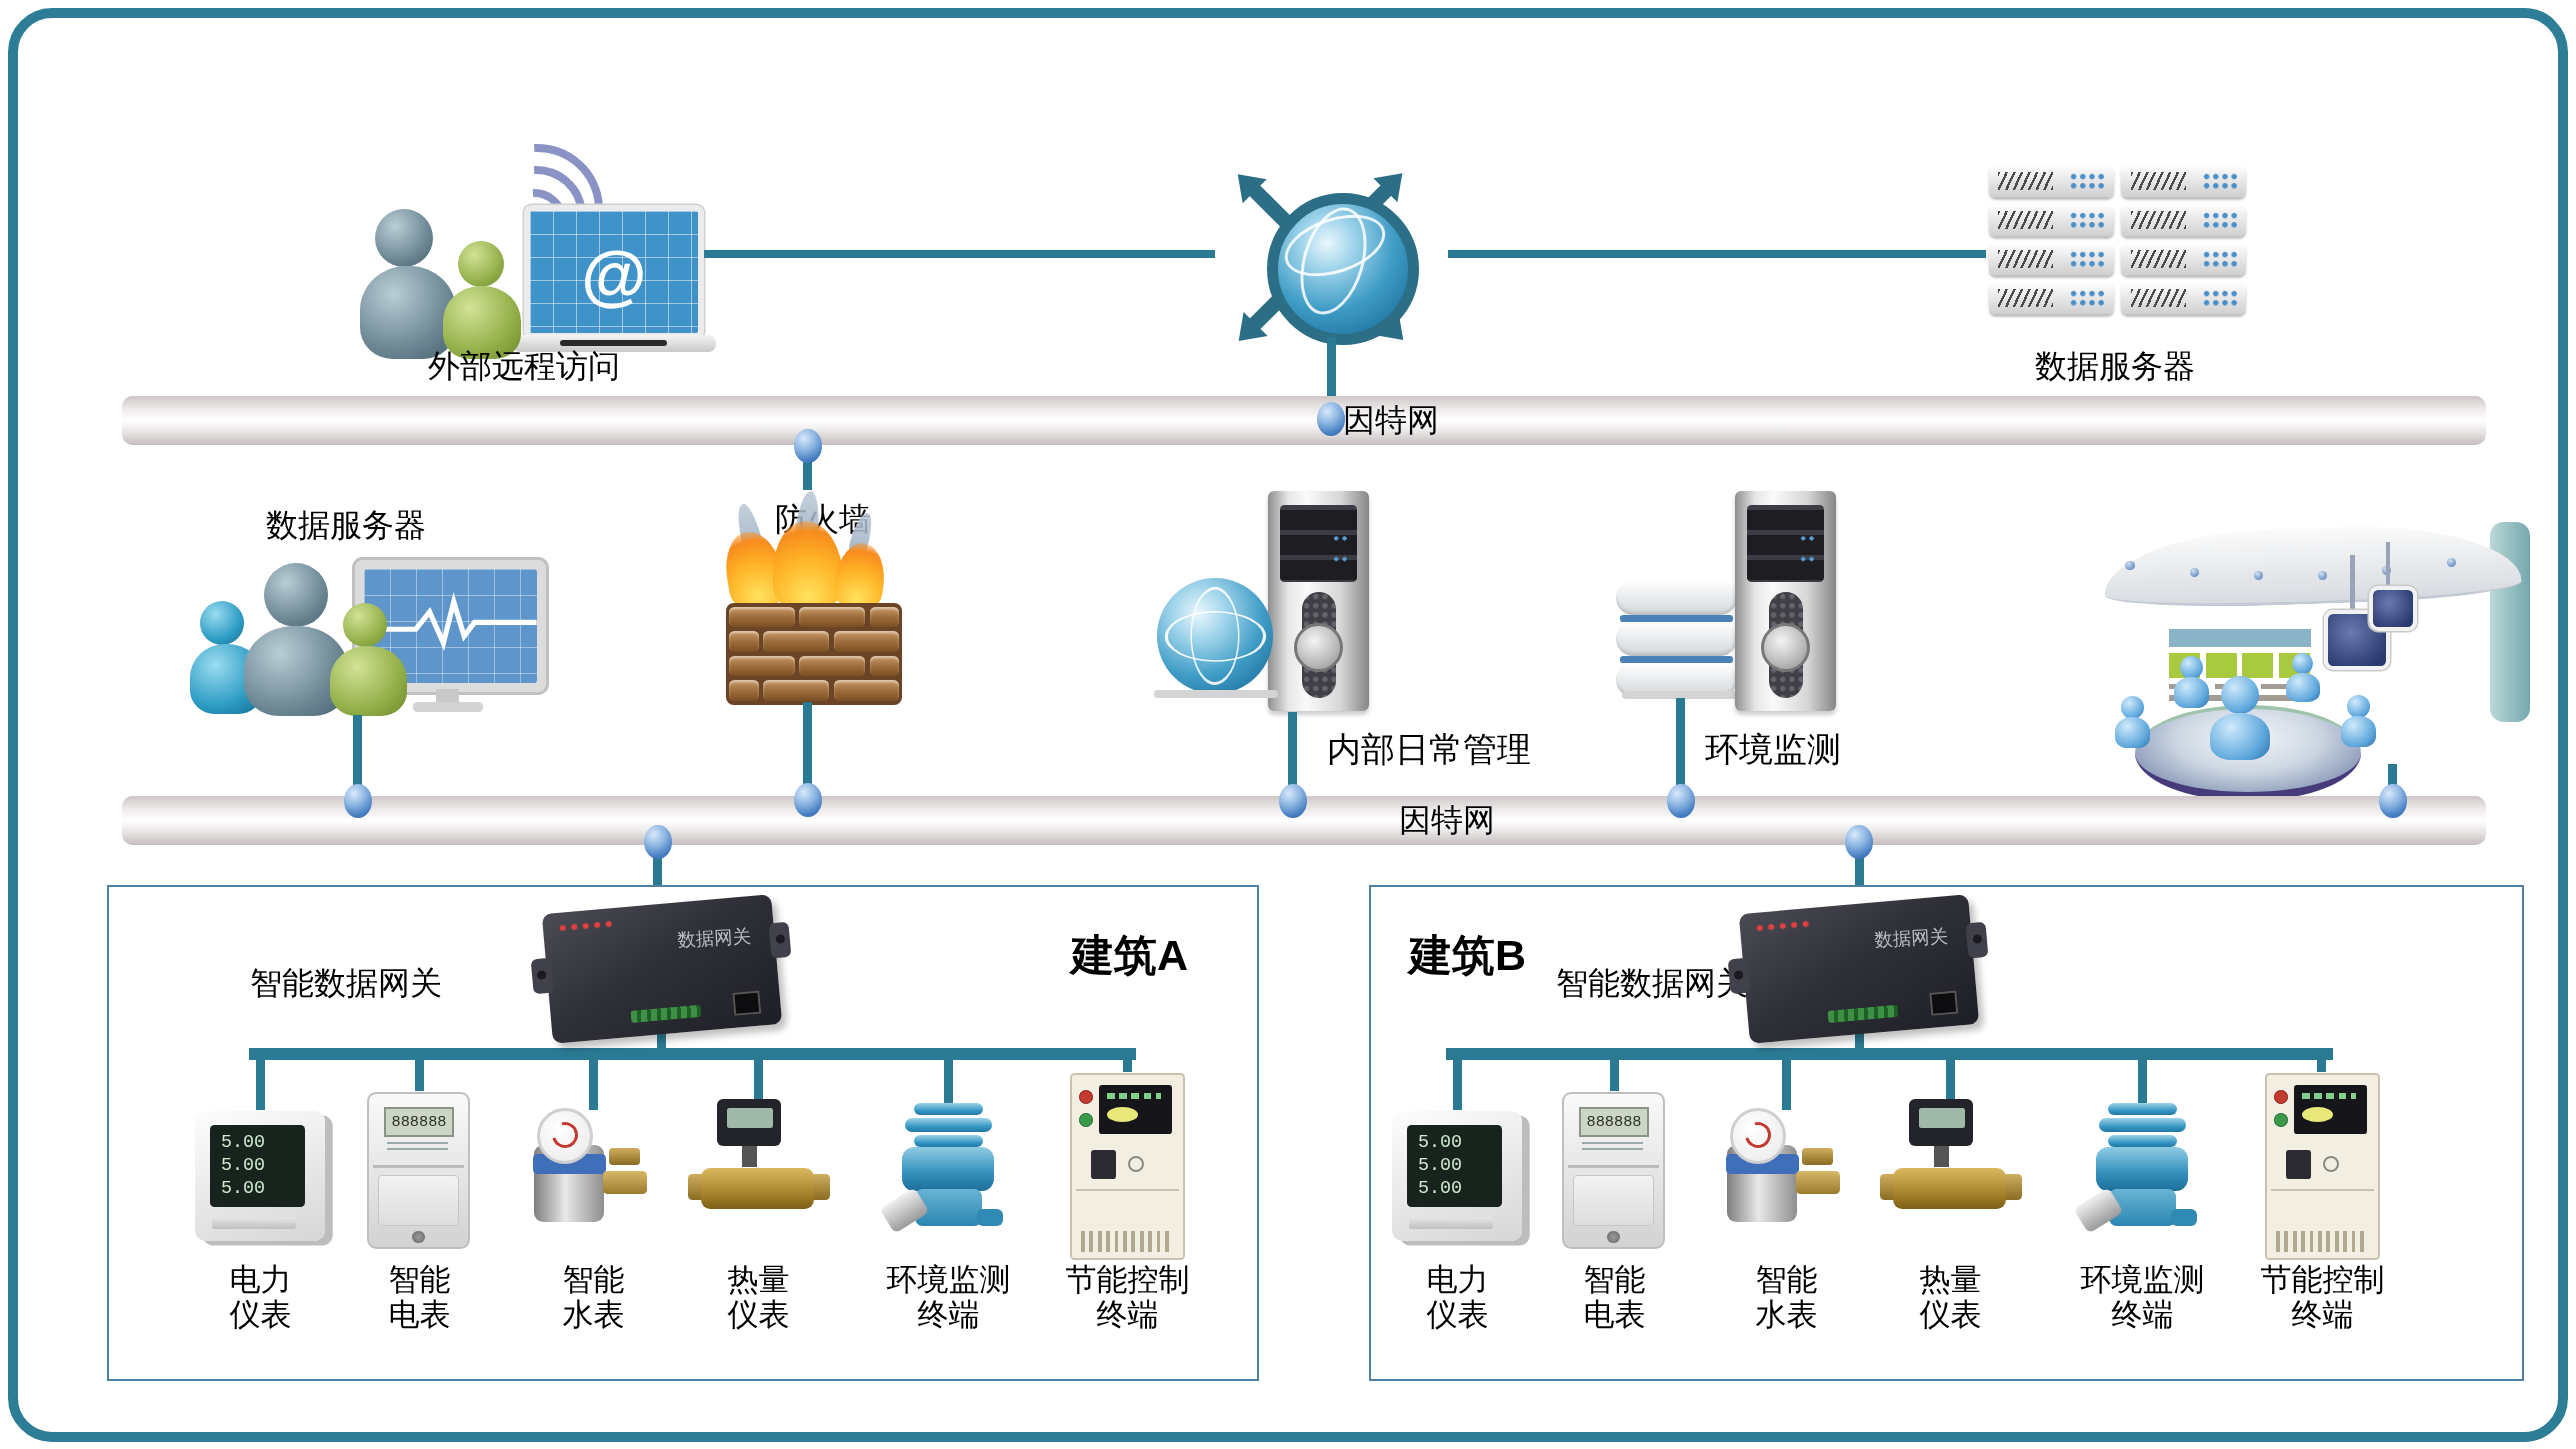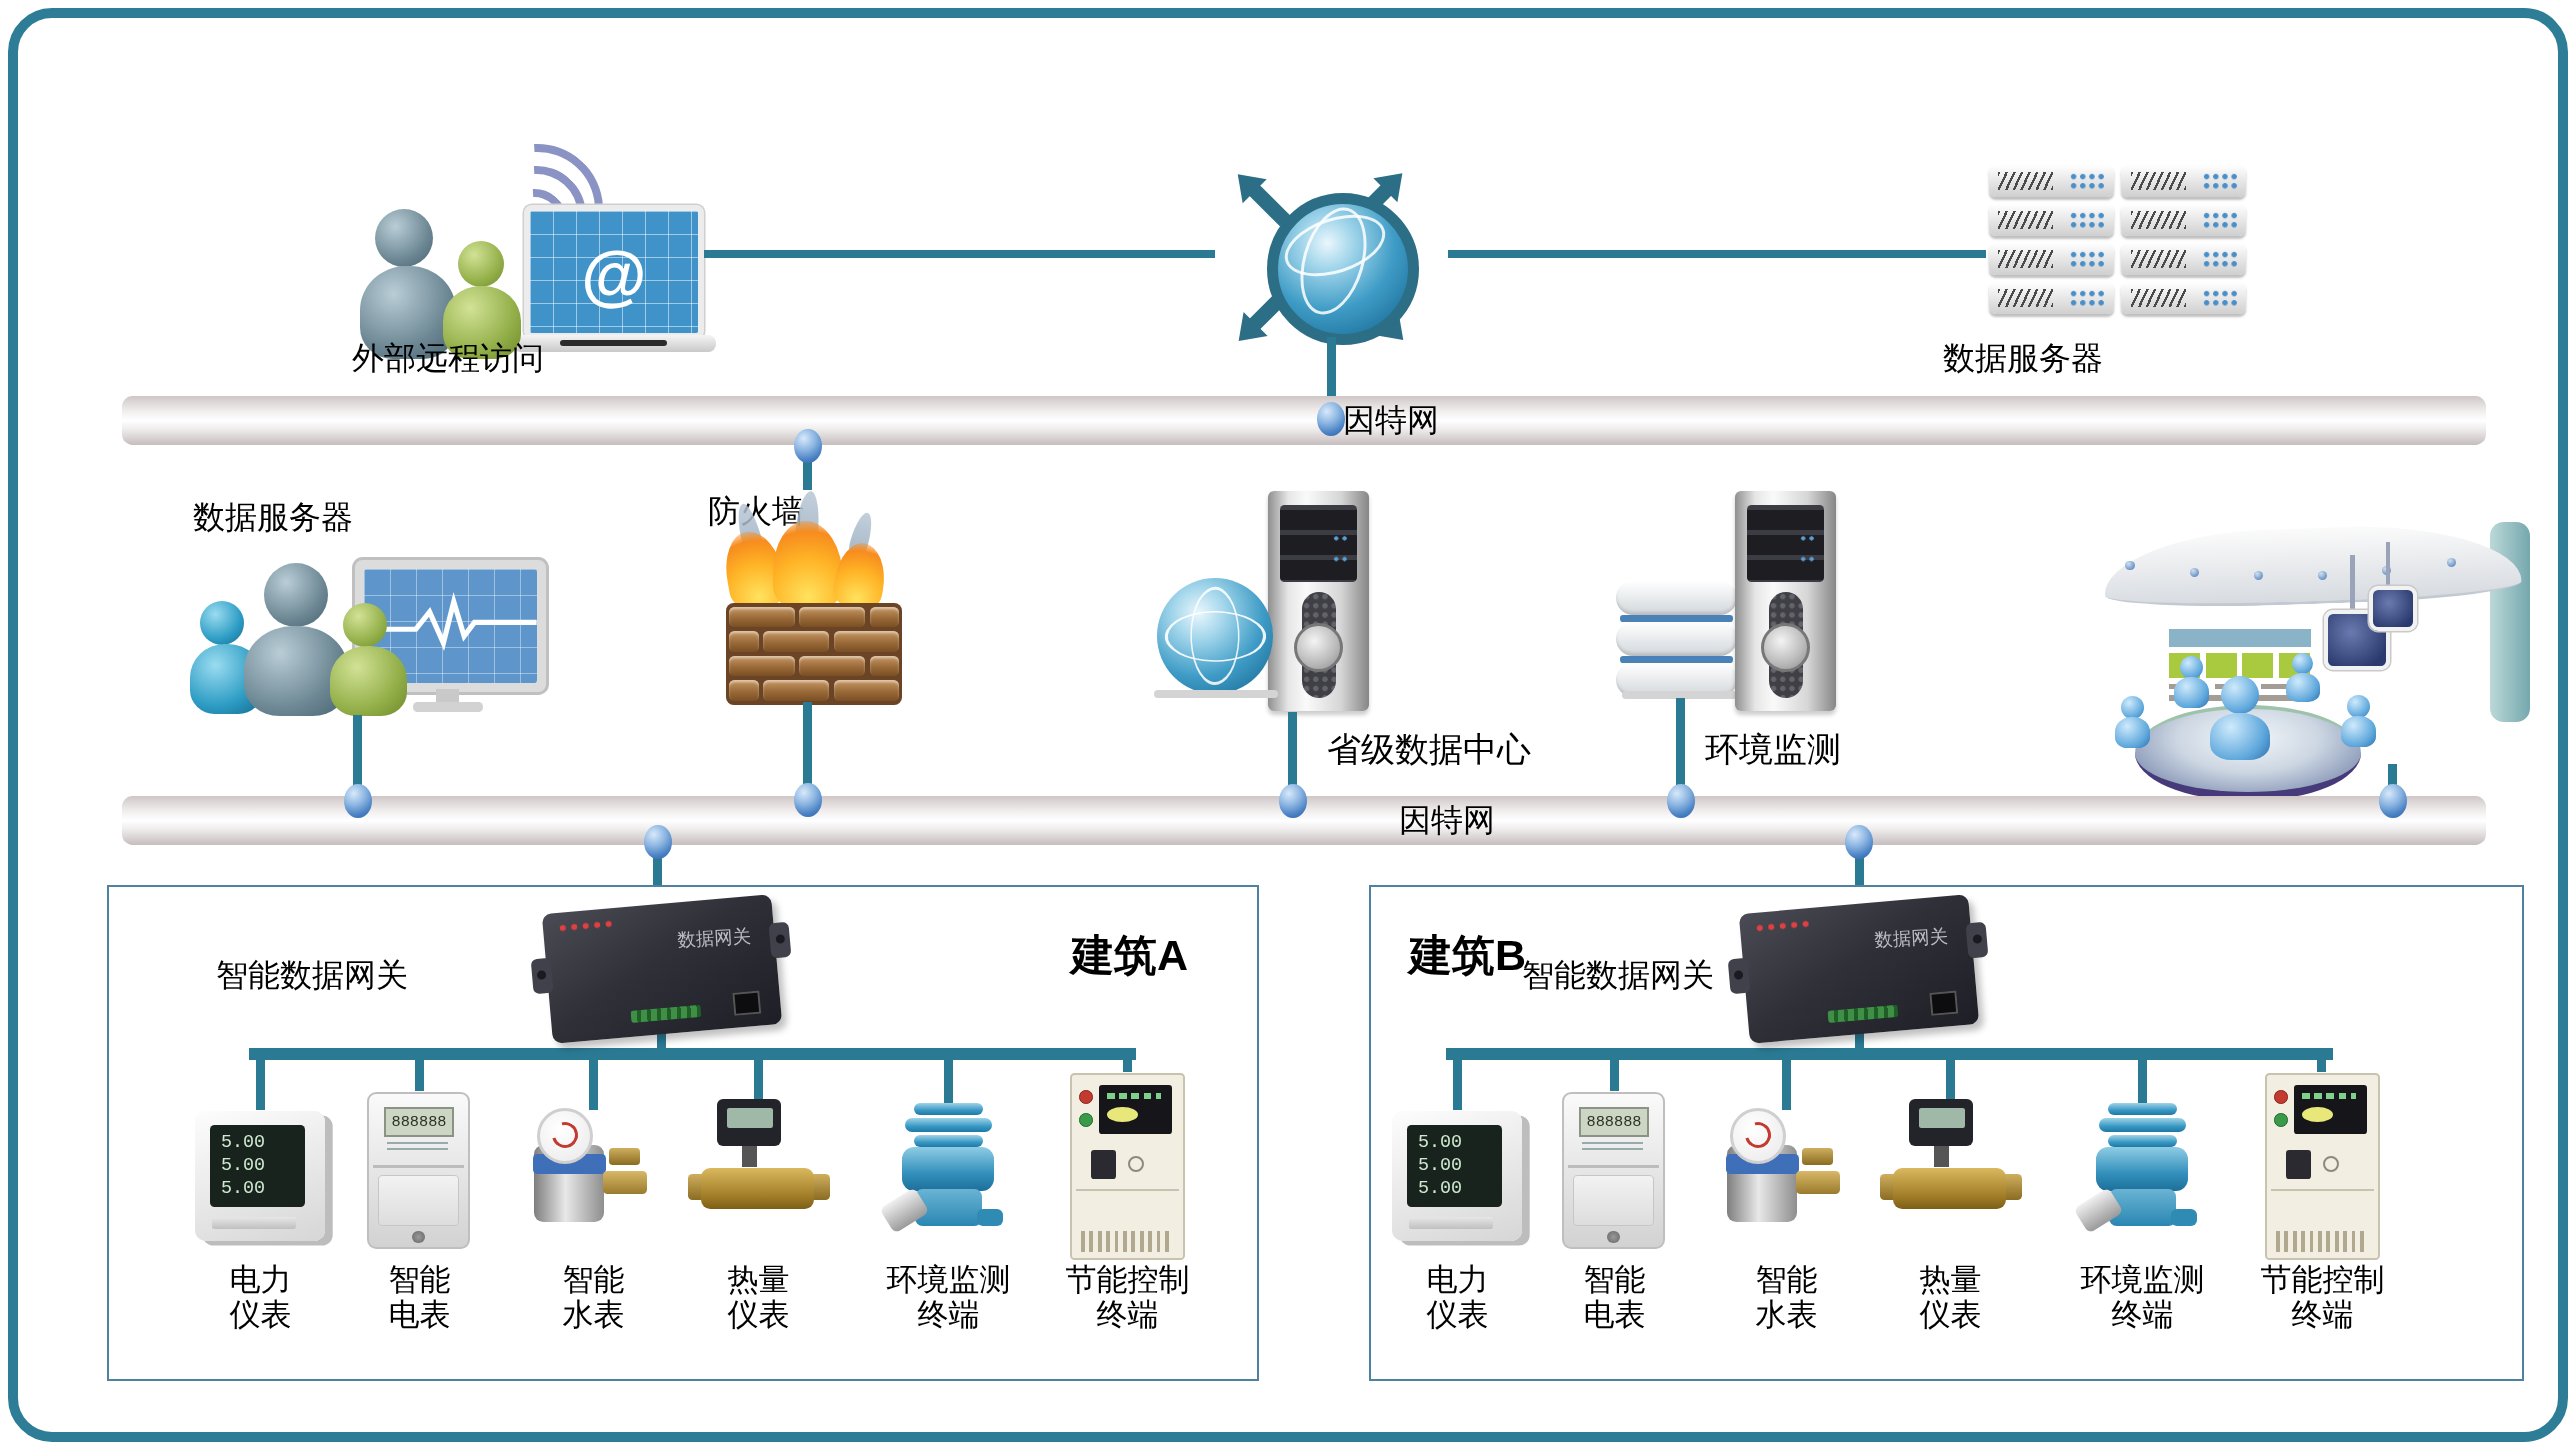--- a/index.html
+++ b/index.html
@@ -1,21 +1,21 @@
 <!DOCTYPE html>
 <html style="font-size:12.2px"><head>
 <meta charset="utf-8">
 <style>
   html,body{margin:0;padding:0;background:#fff;}
   .canvas{position:relative;width:2576px;height:1450px;background:#ffffff;
           font-family:"Liberation Sans","DejaVu Sans",sans-serif;color:#000;overflow:hidden;}
   .frame{position:absolute;inset:7.7px;border:10.7px solid #2e7d96;border-radius:44px;pointer-events:none;}
   .abs{position:absolute;}
   .title{position:absolute;left:0;right:0;top:43px;text-align:center;font-size:37px;letter-spacing:1.5px;}
-  .lbl{position:absolute;font-size:32px;}
+  .lbl{position:absolute;font-size:32px;text-align:center;margin-top:8px;}
   .lbl-left{position:absolute;font-size:34px;text-align:left;}
   .bname{position:absolute;font-size:43px;font-weight:700;}
   
   .vline{position:absolute;width:9.2px;background:#2b7a94;}
   .hline{position:absolute;height:7.7px;background:#2b7a94;}
   .bus{position:absolute;height:12.2px;background:#2b7a94;}
   .drop{position:absolute;width:9.2px;background:#2b7a94;}
   .ball{position:absolute;width:27.5px;height:34px;border-radius:50%;
         background:radial-gradient(circle at 35% 28%,#d8e9fa 0%,#8db6e2 38%,#4a82c4 70%,#2a5ea6 100%);z-index:6;}
   .netbar{position:absolute;height:49px;border-radius:10.7px;z-index:4;
@@ -290,21 +290,21 @@
 
   <div class="tower" style="left:1268px;top:491px;">
     <div class="tw-top"></div>
       <div class="tw-strip"></div>
       <div class="tw-knob"></div>
   </div>
   <div class="sphere" style="left:1157px;top:578px;width:116px;height:116px;"></div>
   <div class="stand" style="left:1154px;top:690px;width:124px;"></div>
   <div class="vline" style="left:1288px;top:712px;height:88px;"></div>
   <div class="ball" style="left:1279px;top:784px;"></div>
-  <div class="lbl-left" style="left:1327px;top:727px;width:252px;">省级数据中心</div>
+  <div class="lbl-left" style="left:1327px;top:727px;width:252px;">内部日常管理</div>
 
   <div class="abs" style="left:1616px;top:581px;width:121px;height:109px;">
     <div class="disk"></div>
     <div class="disk-gap"></div>
     <div class="disk"></div>
     <div class="disk-gap"></div>
     <div class="disk"></div>
   </div>
   <div class="stand" style="left:1622px;top:691px;width:115px;"></div>
   <div class="tower" style="left:1735px;top:491px;">

